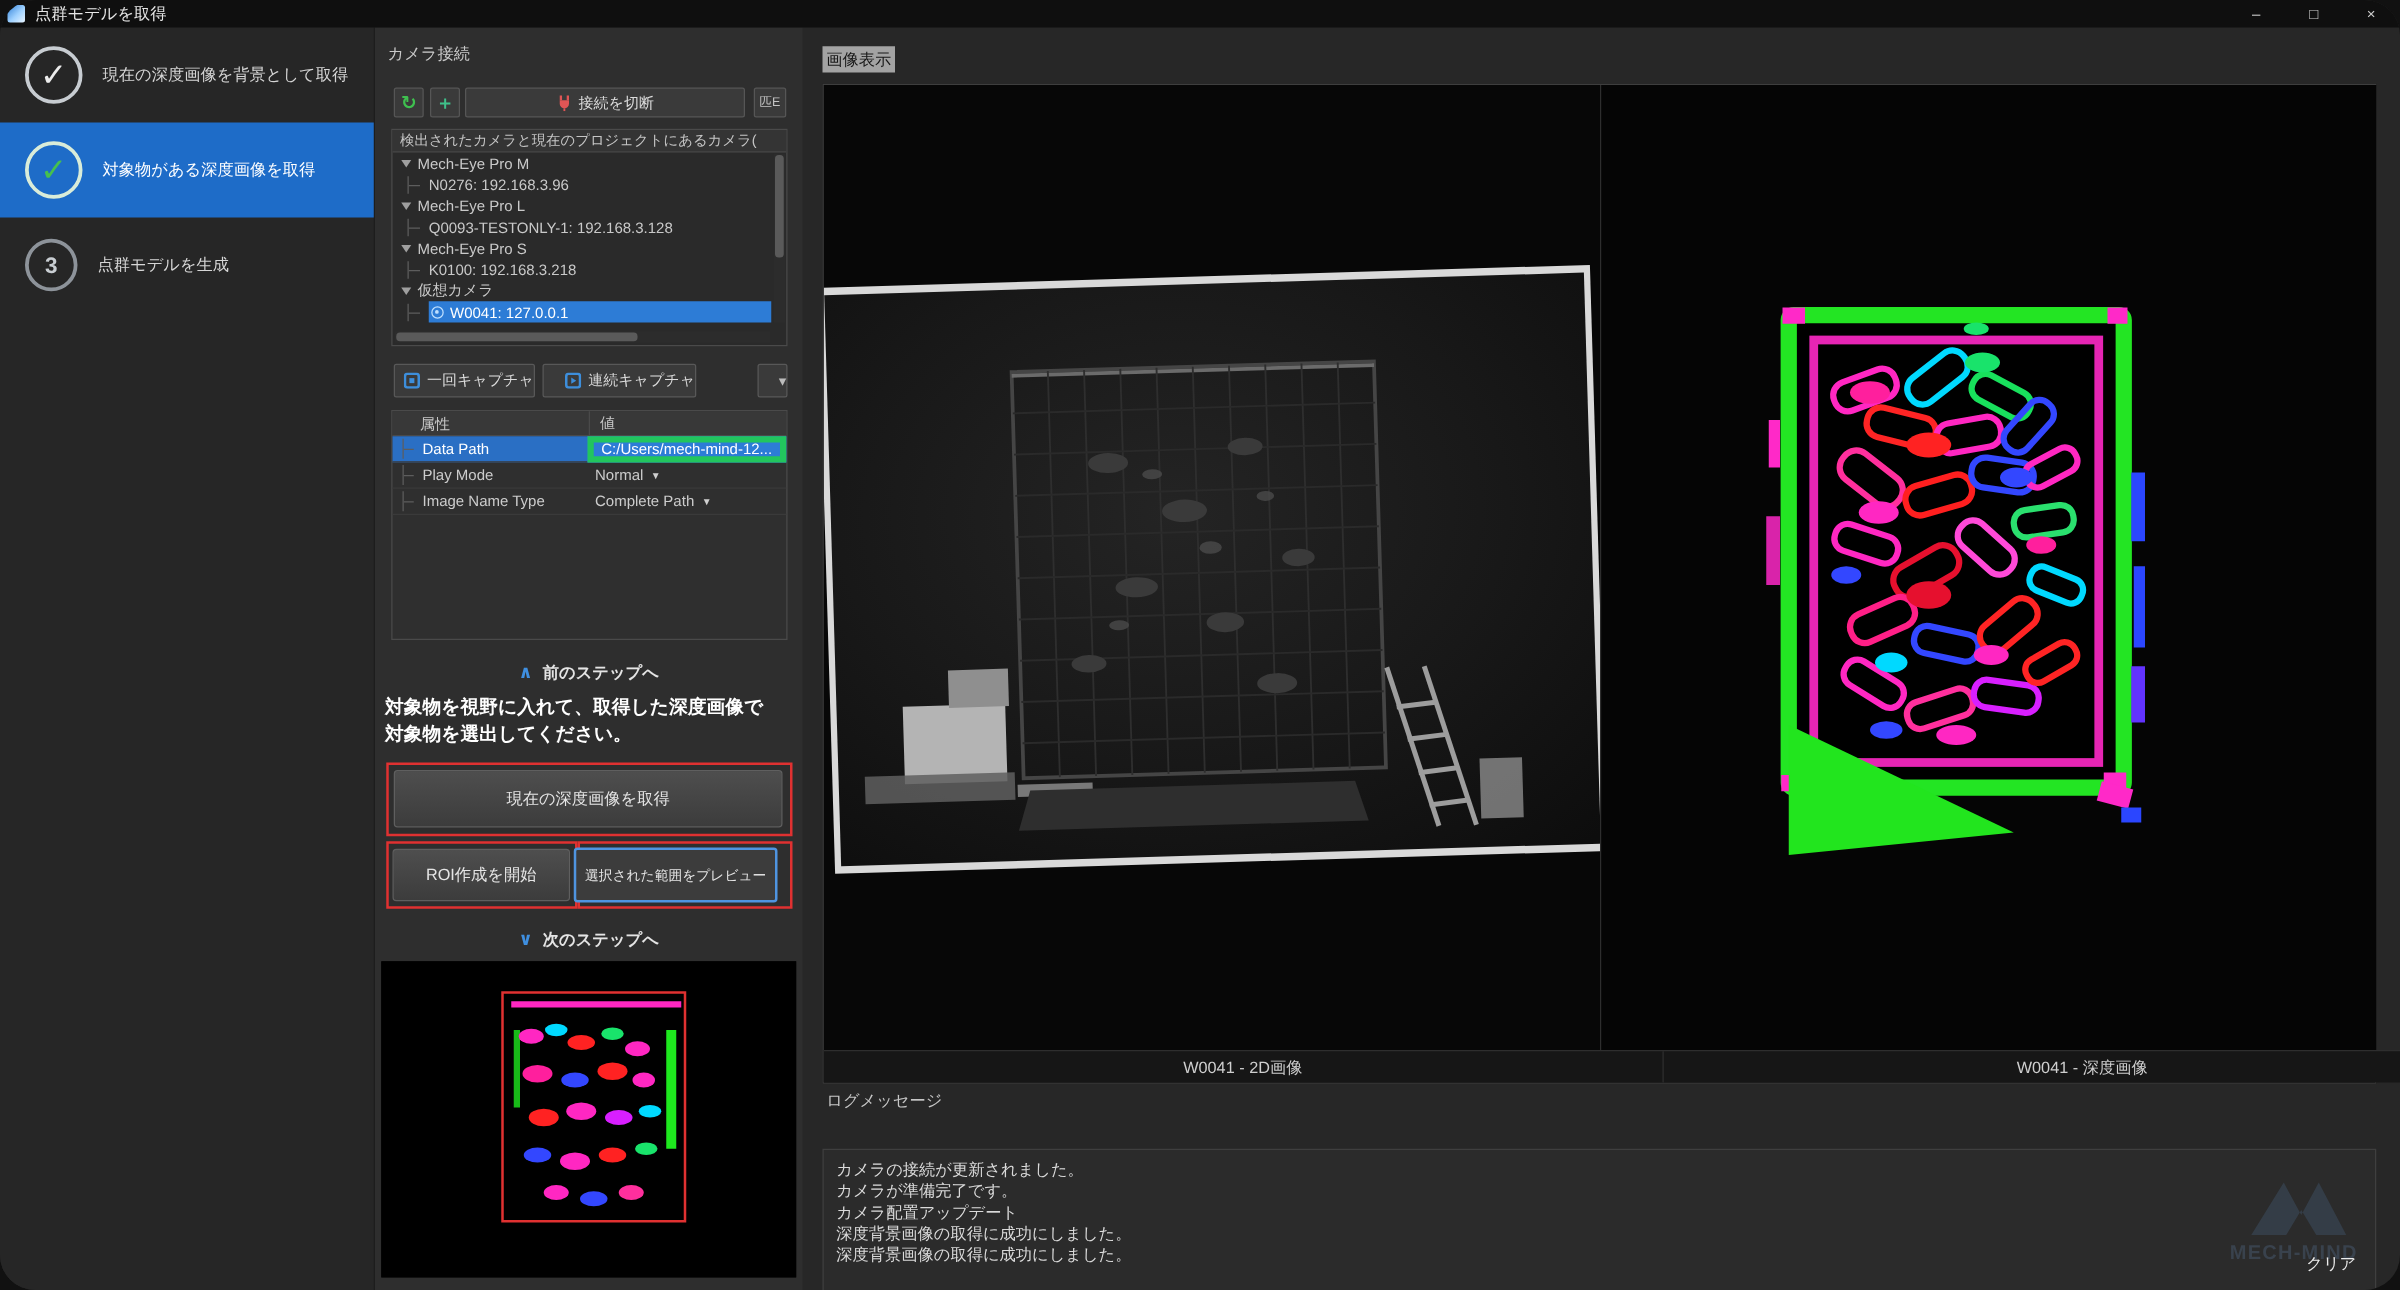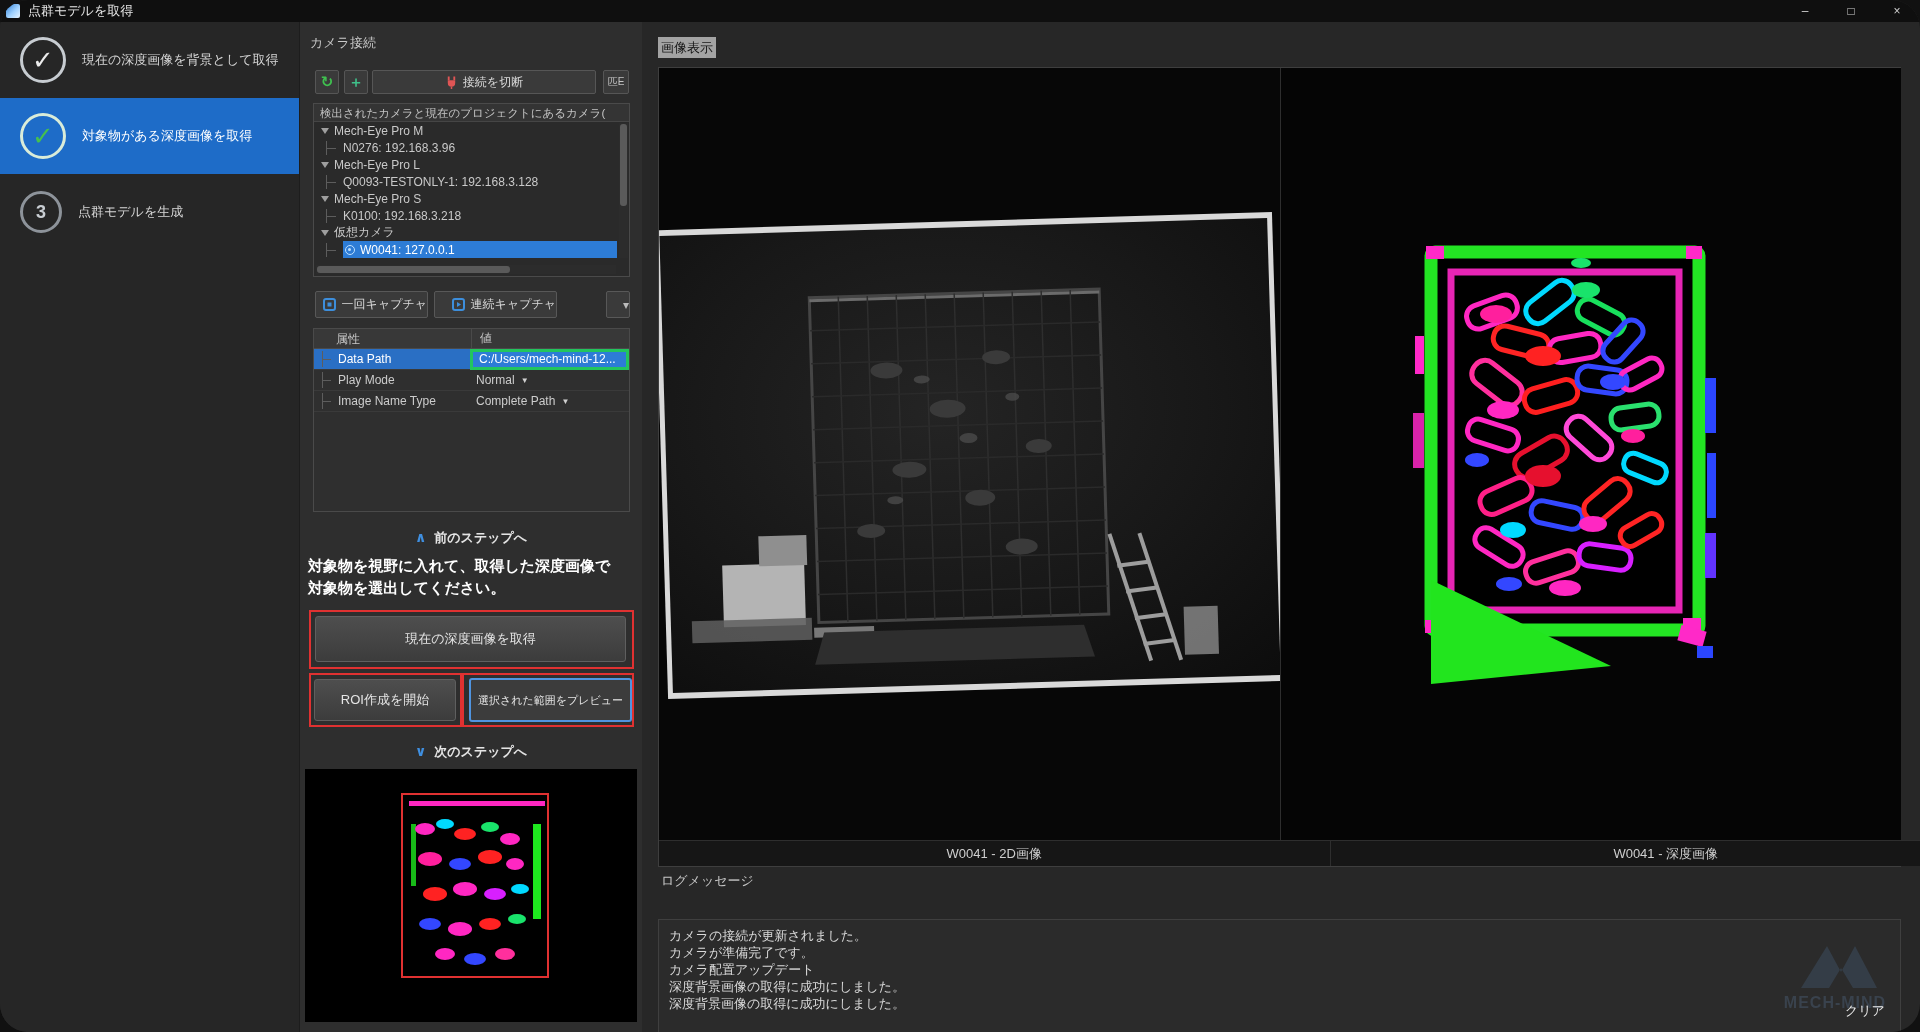--- a/index.html
+++ b/index.html
@@ -58,39 +58,39 @@
   .proptable { position:absolute; left:13px; top:306px; width:317px; height:184px; background:#2f2f2f; border:1px solid #4a4a4a; }
   .prophead { height:20px; display:flex; background:#383838; border-bottom:1px solid #4a4a4a; font-size:12px; color:#c8c8c8; align-items:center; }
   .prophead .c1 { width:158px; padding-left:22px; border-right:1px solid #4a4a4a; height:20px; line-height:20px; }
   .prophead .c2 { flex:1; padding-left:8px; }
   .prop-row { height:21px; display:flex; align-items:center; font-size:12px; color:#cccccc; border-bottom:1px solid #3a3a3a; }
   .prop-row .branch { width:12px; height:16px; border-left:1px solid #5d5d5d; position:relative; margin-left:8px; flex:0 0 auto; }
   .prop-row .branch::after { content:''; position:absolute; left:0; top:8px; width:8px; height:1px; background:#5d5d5d; }
   .prop-attr { width:136px; padding-left:4px; height:21px; line-height:21px; white-space:nowrap; overflow:hidden; }
   .prop-val { flex:1; height:21px; line-height:19px; padding-left:6px; display:flex; align-items:center; gap:6px; white-space:nowrap; overflow:hidden; }
   .prop-row.selected { background:#2a6fc4; color:#ffffff; }
-  .prop-row.selected .prop-val { background:#2d7cd6; border:3px solid #22c55e; }
+  .prop-row.selected .prop-val { background:#2d7cd6; border:5px solid #22c55e; }
   .dd { font-size:8px; color:#d0d0d0; }
 
   .steplink { position:absolute; width:342px; text-align:center; font-size:13px; font-weight:bold; color:#e4e4e4; }
   .steplink .chev { color:#3f8fe0; font-weight:bold; margin-right:8px; font-size:14px; }
   .steplink.prev { top:507px; }
   .steplink.next { top:721px; }
 
   .instruction { position:absolute; left:8px; top:533px; width:330px; font-size:15px; font-weight:bold; color:#ffffff; line-height:22px; }
 
   .annot { position:absolute; border:2px solid #e03131; }
   .annot.a1 { left:9px;  top:588px; width:325px; height:59px; }
   .annot.a2 { left:9px;  top:651px; width:153px; height:54px; }
   .annot.a3 { left:162px; top:651px; width:172px; height:54px; }
 
   .bigbtn { position:absolute; background:linear-gradient(#4e4e4e,#3c3c3c); border:1px solid #5f5f5f; border-radius:3px; color:#e5e5e5; font-size:13px; display:flex; align-items:center; justify-content:center; }
   .bigbtn.acquire { left:15px; top:594px; width:311px; height:46px; }
   .bigbtn.roi     { left:14px; top:657px; width:142px; height:42px; }
-  .bigbtn.preview { left:169px; top:656px; width:163px; height:44px; border:2px solid #4f94e0; font-size:11px; background:#3c3c3c; }
+  .bigbtn.preview { left:159px; top:656px; width:163px; height:44px; border:2px solid #4f94e0; font-size:11px; background:#3c3c3c; }
 
   .thumb-box { position:absolute; left:5px; top:747px; width:332px; height:253px; background:#000; }
 
   
   .viewtab { position:absolute; left:658px; top:37px; width:58px; height:21px; background:#a3a3a3; color:#161616; font-size:13px; display:flex; align-items:center; justify-content:center; z-index:5; }
   .viewer { position:absolute; left:658px; top:67px; width:1243px; height:800px; background:#0c0c0c; border:1px solid #3e3e3e; }
   .pane { position:absolute; top:0; height:772px; overflow:hidden; }
   .pane.p2d { left:0; width:621px; }
   .pane.pdepth { left:621px; width:621px; border-left:1px solid #2e2e2e; }
   .captions { position:absolute; left:0; top:772px; width:1342px; height:26px; display:flex; background:#161616; border-top:1px solid #2e2e2e; }

